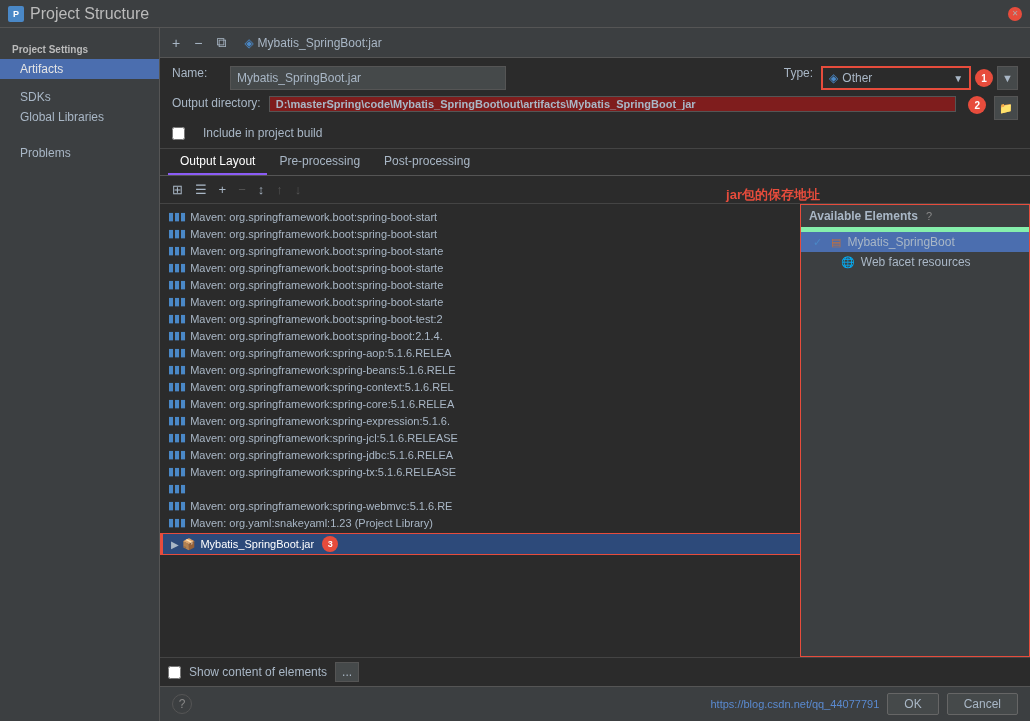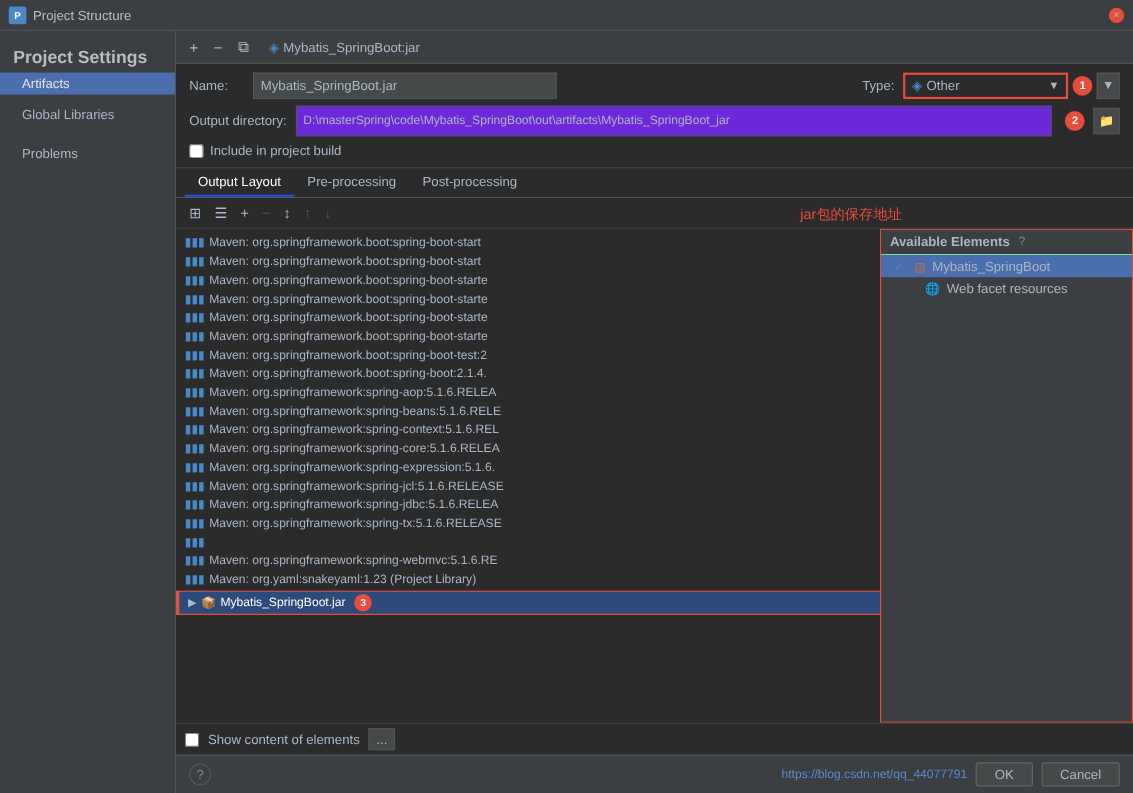--- a/index.html
+++ b/index.html
@@ -26,21 +26,21 @@
     .title-bar-icon {
       width: 16px; height: 16px;
       background: #4a88c7;
       border-radius: 2px;
       margin-right: 6px;
       display: flex; align-items: center; justify-content: center;
       color: white; font-size: 9px; font-weight: bold;
     }
     .title-bar-title {
       color: #bbbbbb;
-      font-size: 12px;
+      font-size: 16px;
     }
     .title-bar-controls {
       position: absolute;
       right: 8px;
       display: flex; gap: 4px;
     }
     .title-btn {
       width: 14px; height: 14px;
       border-radius: 50%;
       border: none;
@@ -62,21 +62,21 @@
     .sidebar {
       width: 160px;
       background: #3c3f41;
       border-right: 1px solid #555;
       display: flex;
       flex-direction: column;
       padding-top: 8px;
     }
     .sidebar-section-title {
       color: #bbbbbb;
-      font-size: 16px;
+      font-size: 10px;
       font-weight: bold;
       padding: 4px 12px 4px 12px;
       margin-top: 4px;
     }
     .sidebar-item {
       padding: 3px 12px 3px 20px;
       color: #a9b7c6;
       cursor: pointer;
       font-size: 12px;
     }
@@ -127,21 +127,20 @@
       font-size: 12px;
     }
 
     
     .config-panel {
       padding: 8px 12px;
       border-bottom: 1px solid #444;
     }
     .config-row {
       display: flex;
-      align-items: center;
       margin-bottom: 6px;
       gap: 8px;
     }
     .config-label {
       color: #a9b7c6;
       font-size: 12px;
       min-width: 50px;
     }
     .config-input {
       background: #45494a;
@@ -208,29 +207,29 @@
       color: #a9b7c6;
       cursor: pointer;
       padding: 2px 4px;
       font-size: 11px;
       height: 24px;
       display: flex; align-items: center;
     }
     .checkbox-row {
       display: flex;
       align-items: center;
-      gap: 6px;
+      gap: 18px;
     }
     .checkbox-row input[type=checkbox] {
       accent-color: #4b6eaf;
     }
     .hint-text {
       color: #e74c3c;
       font-size: 13px;
-      font-weight: normal;
+      font-weight: bold;
       position: absolute;
       right: 210px;
       top: 128px;
       text-align: right;
     }
 
     
     .tabs-bar {
       display: flex;
       align-items: center;
@@ -239,21 +238,21 @@
       background: #2b2b2b;
     }
     .tab {
       padding: 5px 12px;
       cursor: pointer;
       color: #a9b7c6;
       font-size: 12px;
       border-bottom: 2px solid transparent;
     }
     .tab.active {
-      border-bottom: 2px solid #1d4ed8;
+      border-bottom: 2px solid #8b5cf6;
       color: #ffffff;
     }
 
     
     .content-toolbar {
       display: flex;
       align-items: center;
       padding: 4px 8px;
       gap: 4px;
       border-bottom: 1px solid #444;
@@ -312,21 +311,21 @@
       top: 0;
       bottom: 0;
       display: flex;
       flex-direction: column;
     }
     .available-header {
       display: flex;
       align-items: center;
       padding: 4px 8px;
       background: #3c3f41;
-      border-bottom: 1px solid #86efac;
+      border-bottom: 5px solid #86efac;
       gap: 4px;
     }
     .available-header-title {
       color: #a9b7c6;
       font-size: 12px;
       font-weight: bold;
     }
     .available-item {
       display: flex;
       align-items: center;
@@ -431,20 +430,21 @@
     <button class="title-btn close">✕</button>
   </div>
 </div>
 
 <div class="main-layout">
 
   <div class="sidebar">
     <div class="sidebar-section-title">Project Settings</div>
     <div class="sidebar-item active">Artifacts</div>
     <div class="sidebar-divider"></div>
+    <div class="sidebar-item">SDKs</div>
     <div class="sidebar-item">Global Libraries</div>
     <div class="sidebar-divider" style="height:16px;"></div>
     <div class="sidebar-item">Problems</div>
   </div>
 
   <div class="content-area">
 
     <div class="top-toolbar">
       <button class="toolbar-btn">+</button>
       <button class="toolbar-btn">−</button>
@@ -468,21 +468,21 @@
             <span>Other</span>
             <span style="margin-left:auto;font-size:10px;">▼</span>
           </div>
           <div class="badge-circle">1</div>
           <button style="background:#45494a;border:1px solid #555;color:#a9b7c6;cursor:pointer;padding:2px 4px;font-size:11px;height:24px;">▼</button>
         </div>
       </div>
 
       <div class="config-row">
         <span class="config-label">Output directory:</span>
-        <input class="output-dir-input" type="text" style="font-size: 11px; background: #6d28d9; border: 1px solid rgb(85, 85, 85); color: rgb(169, 183, 198); padding: 2px 6px; height: 28px; flex: 1 1 0%;" value="D:\masterSpring\code\Mybatis_SpringBoot\out\artifacts\Mybatis_SpringBoot_jar">
+        <input class="output-dir-input" type="text" style="font-size: 11px; background: #7f1d1d; border: 1px solid rgb(85, 85, 85); color: rgb(169, 183, 198); padding: 2px 6px; height: 16px; flex: 1 1 0%; font-weight: bold;" value="D:\masterSpring\code\Mybatis_SpringBoot\out\artifacts\Mybatis_SpringBoot_jar">
         <div class="dir-badge">2</div>
         <button class="folder-btn">📁</button>
       </div>
 
       <div class="checkbox-row">
         <input type="checkbox" id="include-cb" style="">
         <label for="include-cb">Include in project build</label>
       </div>
 
       <div class="hint-text">jar包的保存地址</div>

